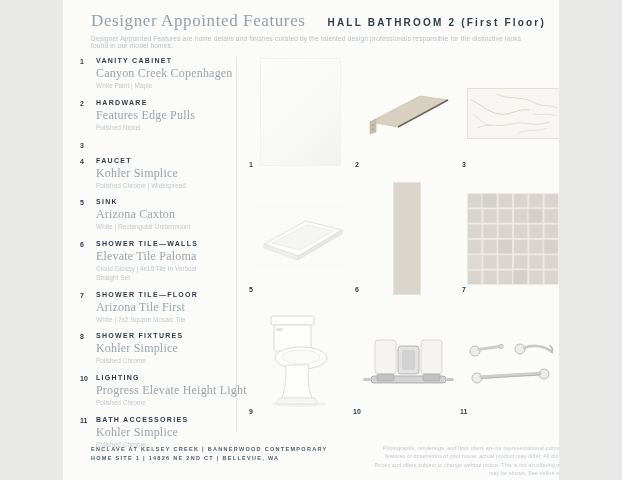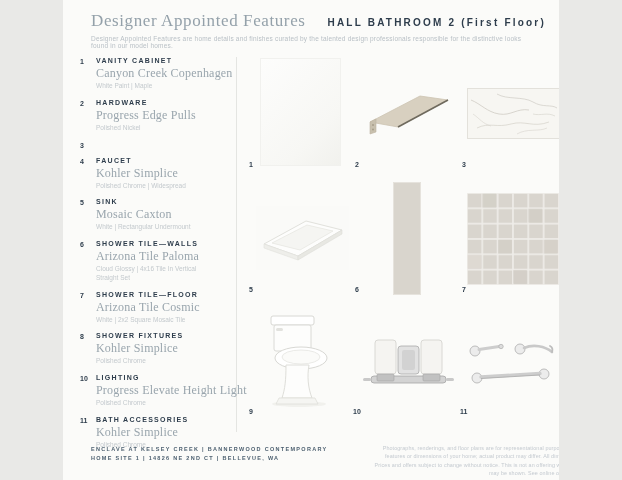--- a/index.html
+++ b/index.html
@@ -80,56 +80,56 @@
       <div class="li-body">
           <div class="li-cat">VANITY CABINET</div>
       <div class="li-prod">Canyon Creek Copenhagen</div>
       <div class="li-det">White Paint | Maple</div>
         </div>
     </div>
     <div class="li-item">
       <div class="li-num">2</div>
       <div class="li-body">
           <div class="li-cat">HARDWARE</div>
-      <div class="li-prod">Progress Edge Pulls</div>
+      <div class="li-prod">Features Edge Pulls</div>
       <div class="li-det">Polished Nickel</div>
         </div>
     </div>
     <div class="li-item">
       <div class="li-num">3</div>
     </div>
     <div class="li-item">
       <div class="li-num">4</div>
       <div class="li-body">
           <div class="li-cat">FAUCET</div>
       <div class="li-prod">Kohler Simplice</div>
       <div class="li-det">Polished Chrome | Widespread</div>
         </div>
     </div>
     <div class="li-item">
       <div class="li-num">5</div>
       <div class="li-body">
           <div class="li-cat">SINK</div>
-      <div class="li-prod">Mosaic Caxton</div>
+      <div class="li-prod">Arizona Caxton</div>
       <div class="li-det">White | Rectangular Undermount</div>
         </div>
     </div>
     <div class="li-item">
       <div class="li-num">6</div>
       <div class="li-body">
           <div class="li-cat">SHOWER TILE—WALLS</div>
-      <div class="li-prod">Arizona Tile Paloma</div>
+      <div class="li-prod">Elevate Tile Paloma</div>
       <div class="li-det">Cloud Glossy | 4x16 Tile In Vertical Straight Set</div>
         </div>
     </div>
     <div class="li-item">
       <div class="li-num">7</div>
       <div class="li-body">
           <div class="li-cat">SHOWER TILE—FLOOR</div>
-      <div class="li-prod">Arizona Tile Cosmic</div>
+      <div class="li-prod">Arizona Tile First</div>
       <div class="li-det">White | 2x2 Square Mosaic Tile</div>
         </div>
     </div>
     <div class="li-item">
       <div class="li-num">8</div>
       <div class="li-body">
           <div class="li-cat">SHOWER FIXTURES</div>
       <div class="li-prod">Kohler Simplice</div>
       <div class="li-det">Polished Chrome</div>
         </div>

